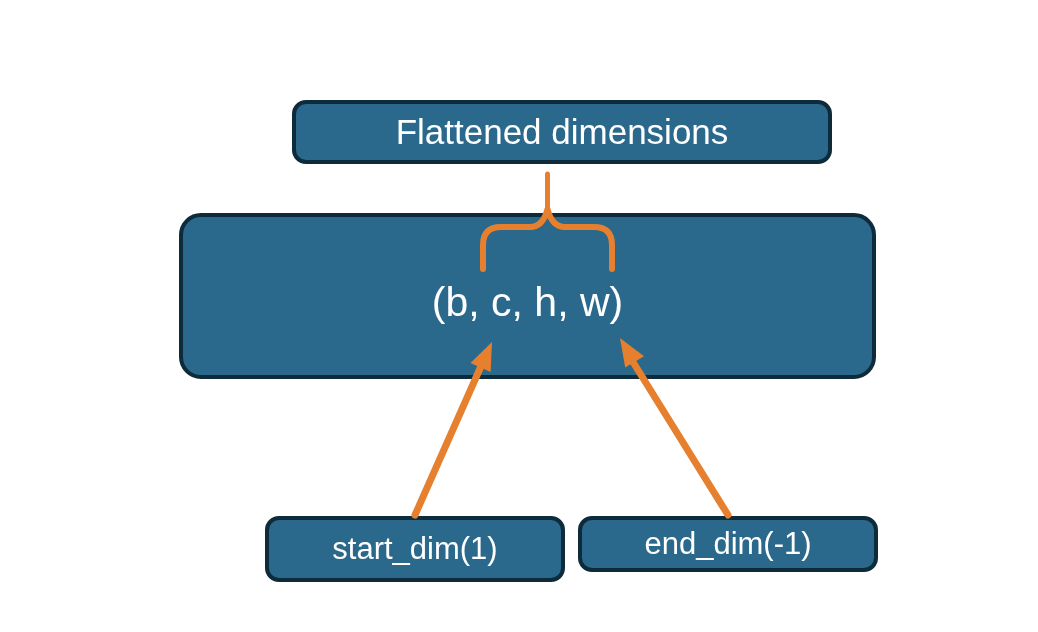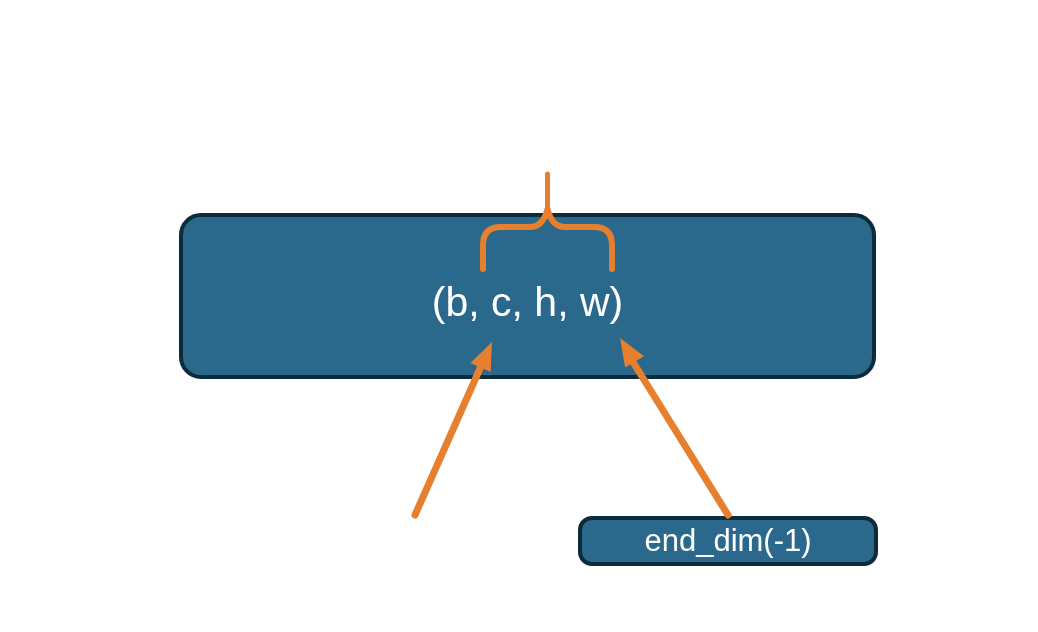--- a/index.html
+++ b/index.html
@@ -36,21 +36,21 @@
     padding-top: 12px;
   }
   .node-start {
     left: 265px; top: 516px;
     width: 300px; height: 66px;
     border-radius: 14px;
     font-size: 31px;
   }
   .node-end {
     left: 578px; top: 516px;
-    width: 300px; height: 50px;
+    width: 300px; height: 56px;
     border-radius: 14px;
     font-size: 31px;
   }
   .overlay {
     position: absolute;
     left: 0; top: 0;
     width: 1038px; height: 632px;
     pointer-events: none;
     z-index: 5;
   }
@@ -61,25 +61,31 @@
   .orange-fill {
     fill: var(--accent-orange, #e6802f);
     stroke: none;
   }
 </style>
 </head>
 <body>
 
 <div class="canvas">
 
+  <div class="node node-flattened">
+    <span>Flattened dimensions</span>
+  </div>
 
   <div class="node node-tensor">
     <span>(b, c, h, w)</span>
   </div>
 
+  <div class="node node-start">
+    <span>start_dim(1)</span>
+  </div>
 
   <div class="node node-end">
     <span>end_dim(-1)</span>
   </div>
 
   <svg class="overlay" viewBox="0 0 1038 632">
 
     <path class="orange-stroke" stroke-width="5" stroke-linecap="round" d="M 547.5 174 L 547.5 211"></path>
 
     <path class="orange-stroke" stroke-width="6" stroke-linecap="round" stroke-linejoin="round" d="M 483 269 L 483 245 Q 483 227 501 227 L 530 227 Q 543 227 547.5 209 Q 552 227 565 227 L 594 227 Q 612 227 612 245 L 612 269"></path>

